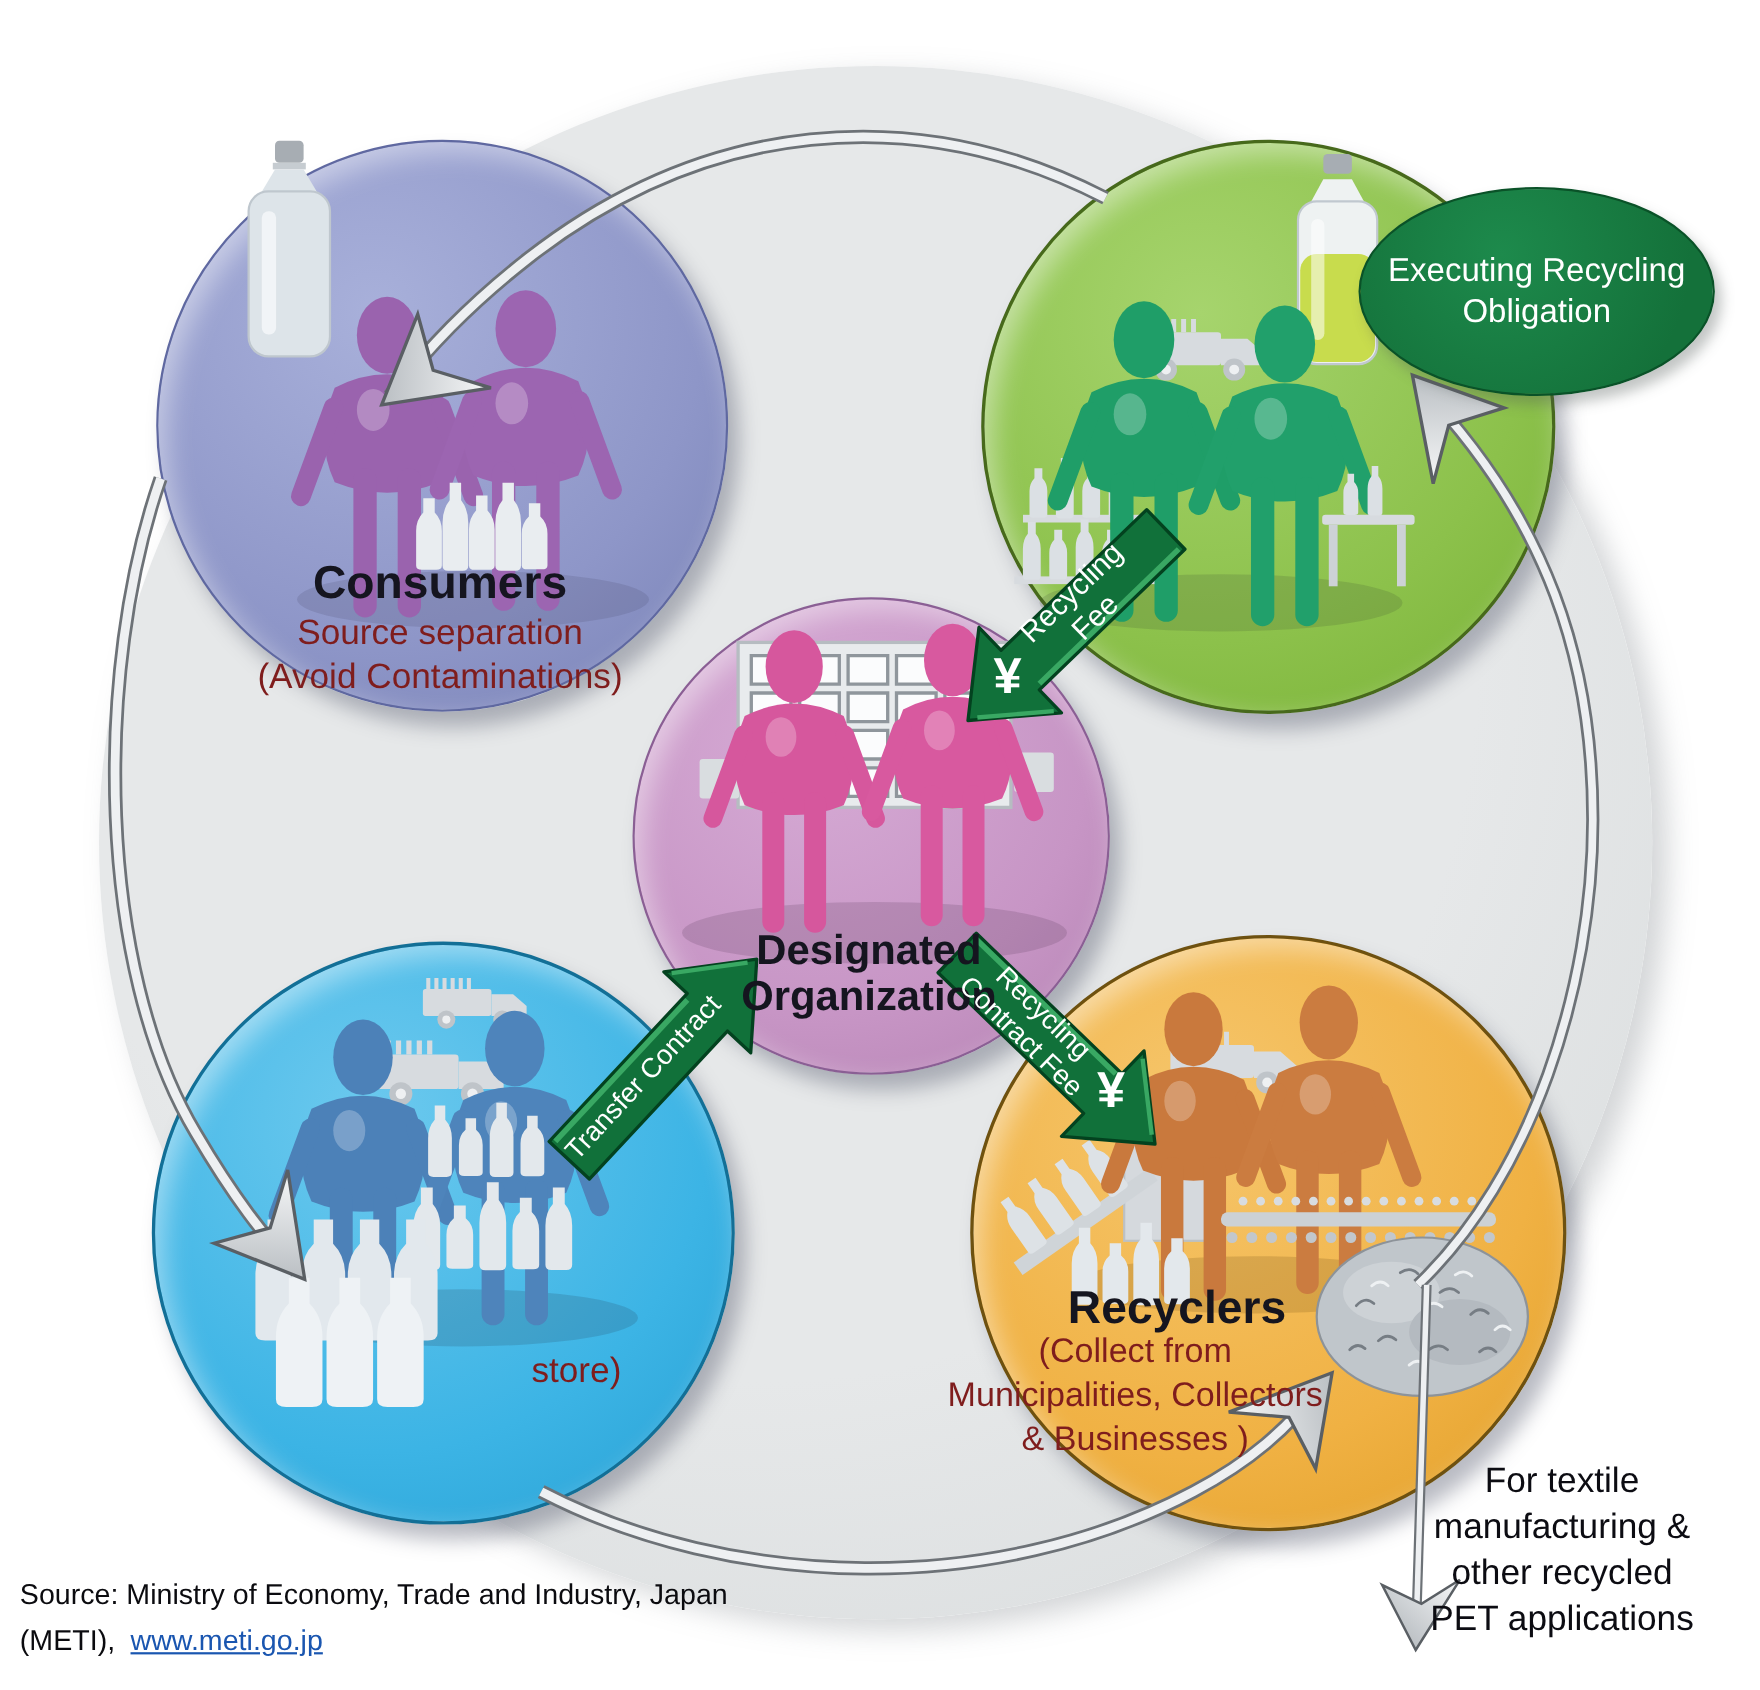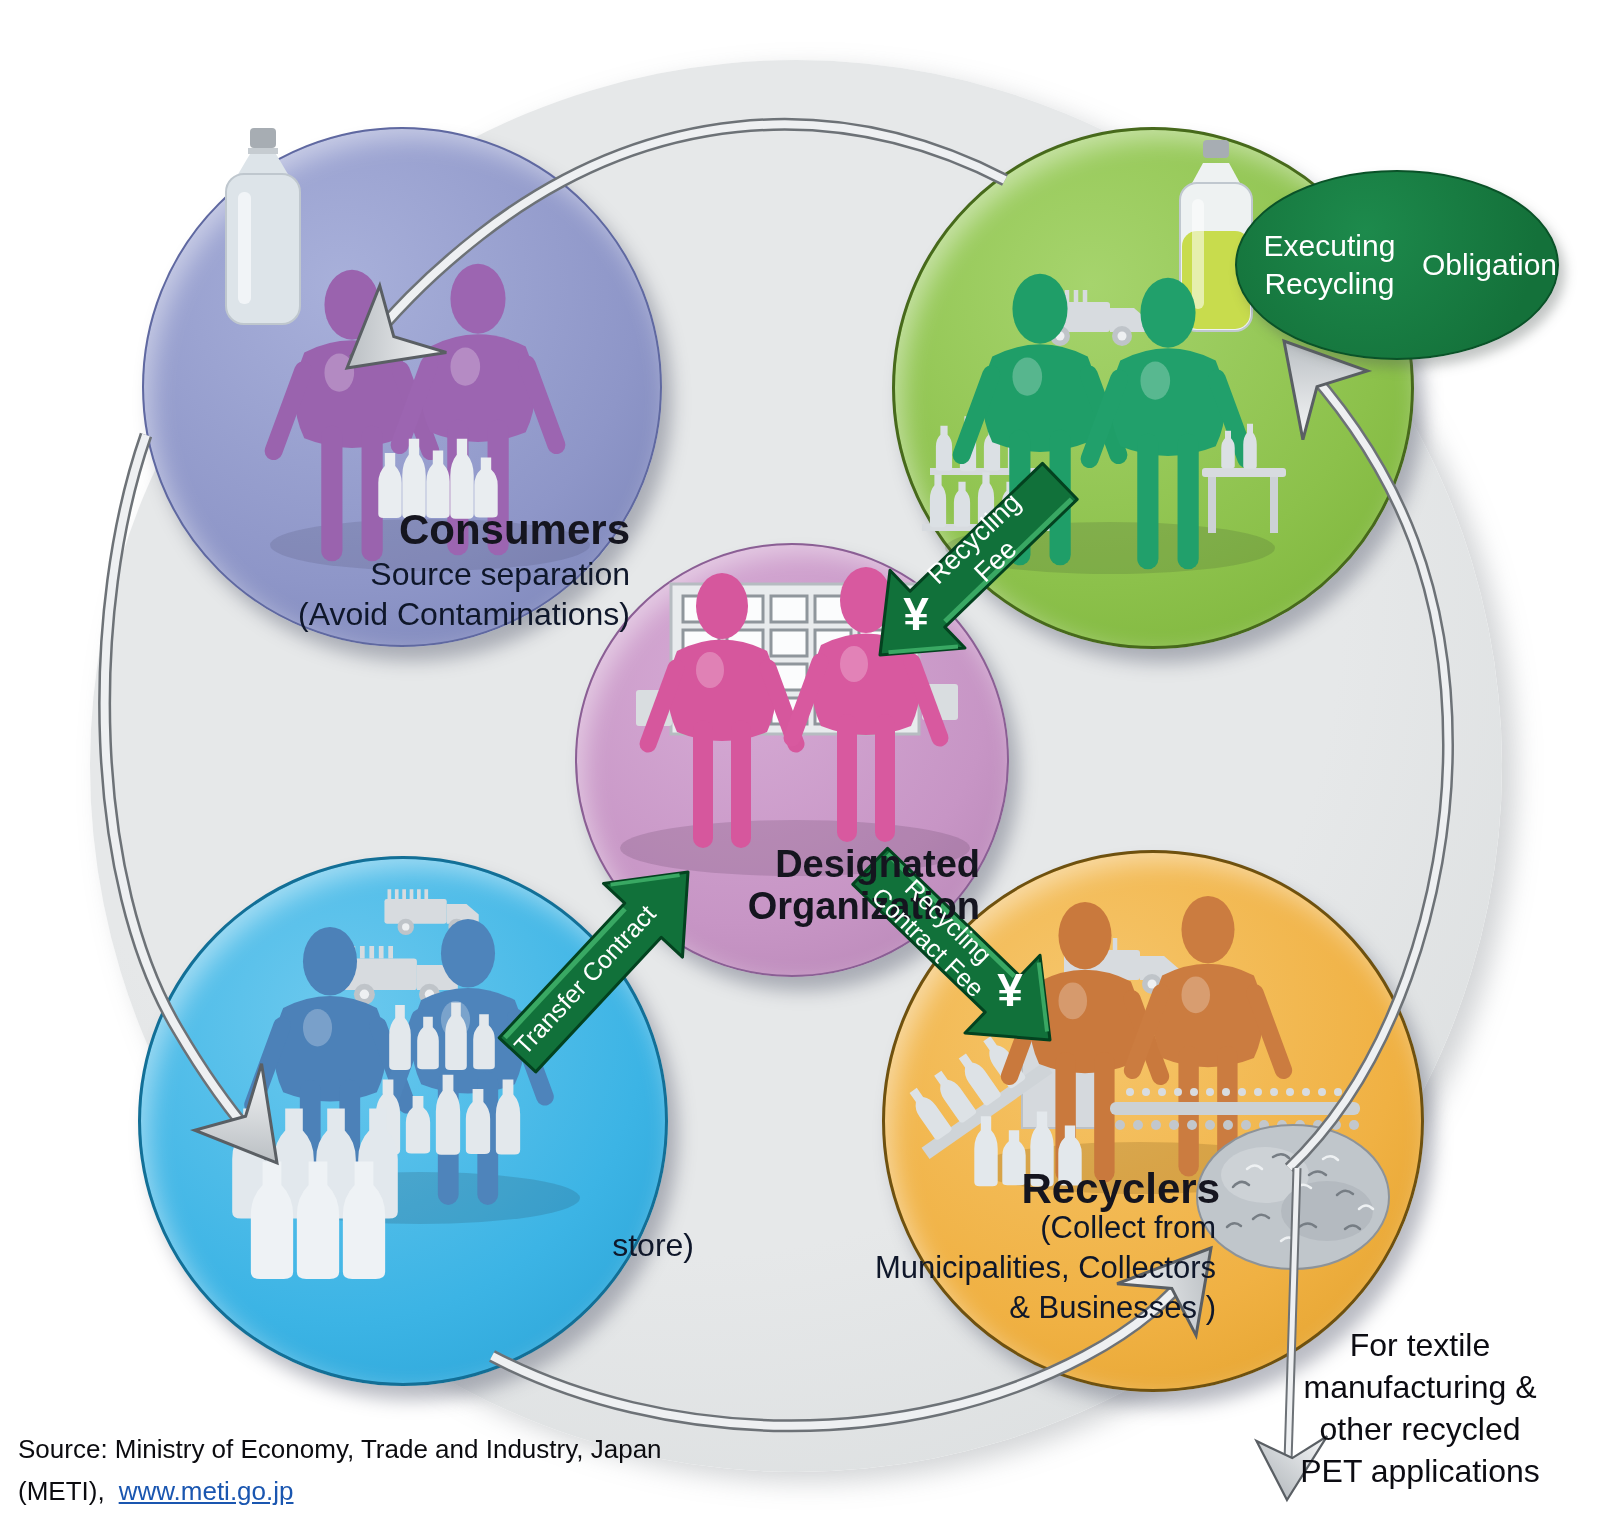--- a/index.html
+++ b/index.html
@@ -26,28 +26,28 @@
     background:radial-gradient(circle at 38% 30%, #6cc9ee, #3cb4e5 62%, #27a0d3 100%);}
   #node-recyclers{left:882px;top:850px;width:536px;height:536px;border:3px solid #6e5110;
     background:radial-gradient(circle at 38% 30%, #f6c66c, #f0b143 62%, #e09e27 100%);}
 
   svg.overlay{position:absolute;left:0;top:0;pointer-events:none;}
 
   
   .badge{
     position:absolute;left:1235px;top:170px;width:320px;height:186px;border-radius:50%;
     background:radial-gradient(circle at 40% 32%, #1d8a4c, #14713a 75%);
-    border:2px solid #0a5228;color:#ffffff;display:flex;flex-direction:row;
+    border:2px solid #0a5228;color:#ffffff;display:flex;flex-direction:column;
     align-items:center;justify-content:center;text-align:center;
     font-size:30px;line-height:38px;box-shadow:6px 8px 12px rgba(80,90,85,0.35);
   }
 
   .ntitle{font-weight:bold;color:#15151f;}
-  .nsub{color:#0f172a;}
-  .center{text-align:right;}
+  .nsub{color:#7f1d1d;}
+  .center{text-align:center;}
 
   .lbl-consumers{left:170px;top:506px;width:460px;}
   .lbl-consumers .t{font-size:42px;line-height:48px;}
   .lbl-consumers .s{font-size:32px;line-height:40px;}
   .lbl-business{left:920px;top:506px;width:460px;}
   .lbl-business .t{font-size:40px;line-height:43px;}
   .lbl-business .s{font-size:18px;line-height:21px;color:#2d5a1e;font-weight:bold;}
   .lbl-designated{left:600px;top:843px;width:380px;}
   .lbl-designated .t{font-size:38px;line-height:42px;}
   .lbl-muni-title{left:348px;top:1168px;width:340px;font-size:42px;line-height:46px;}

